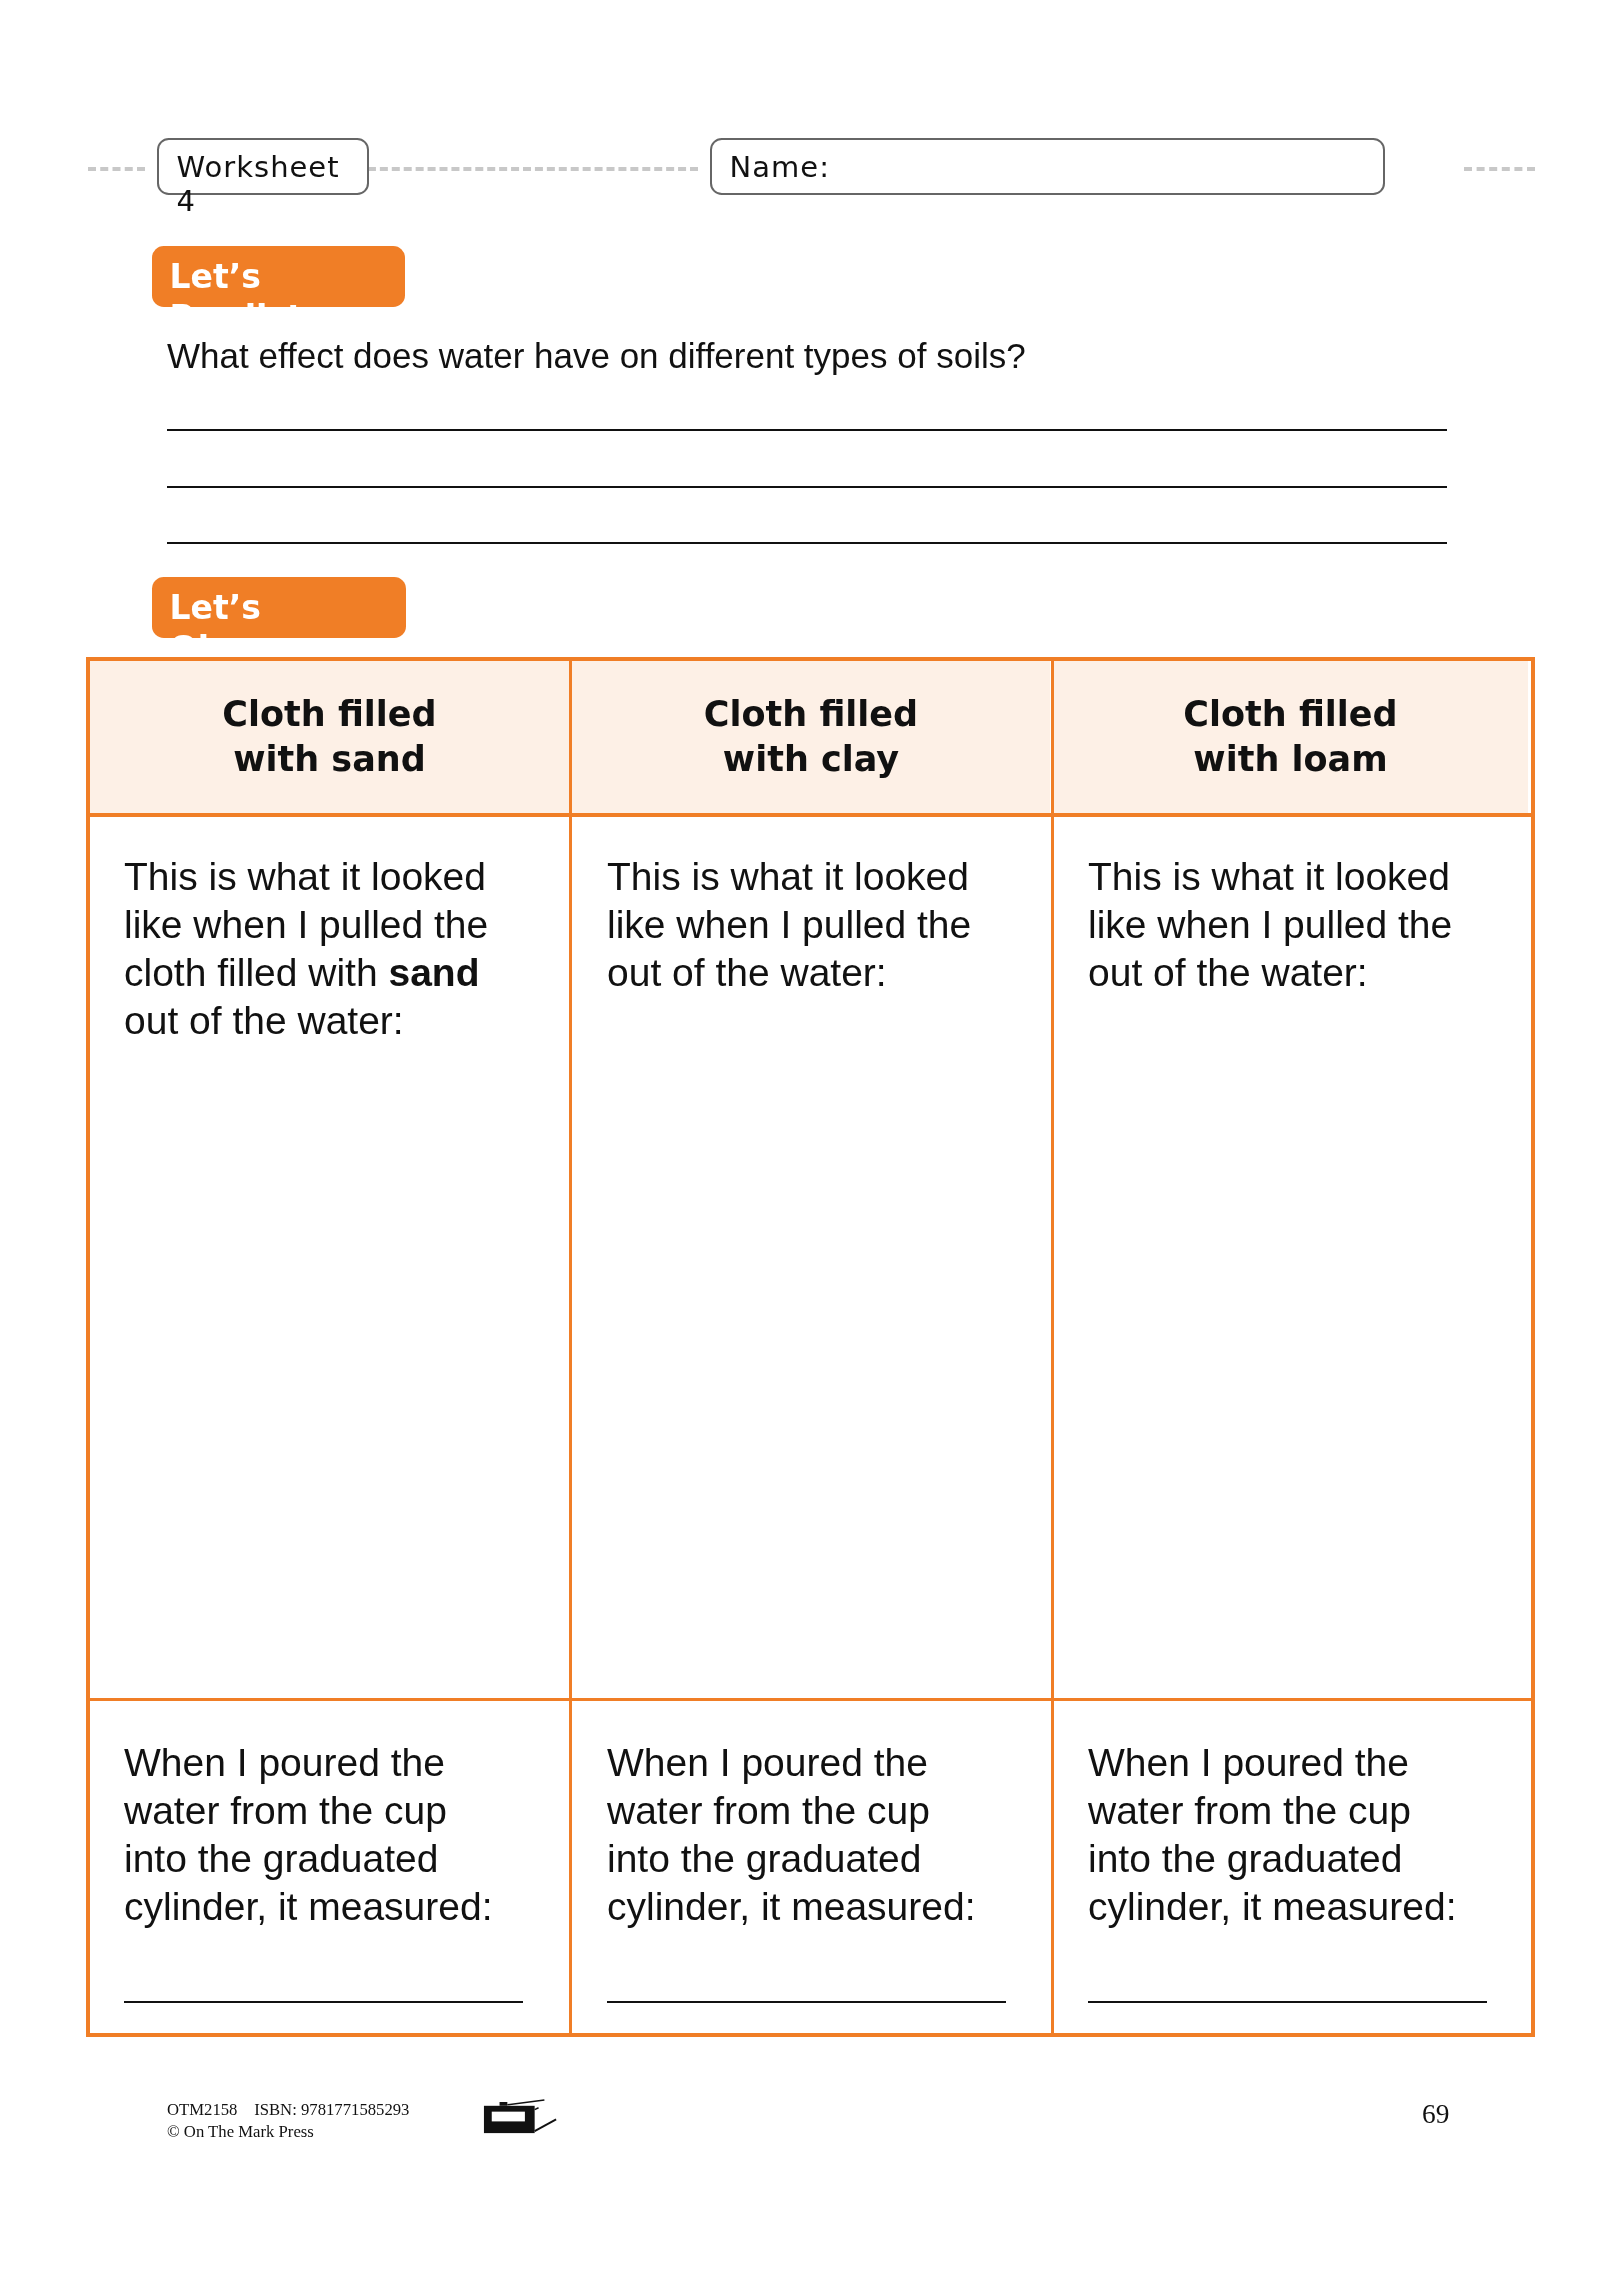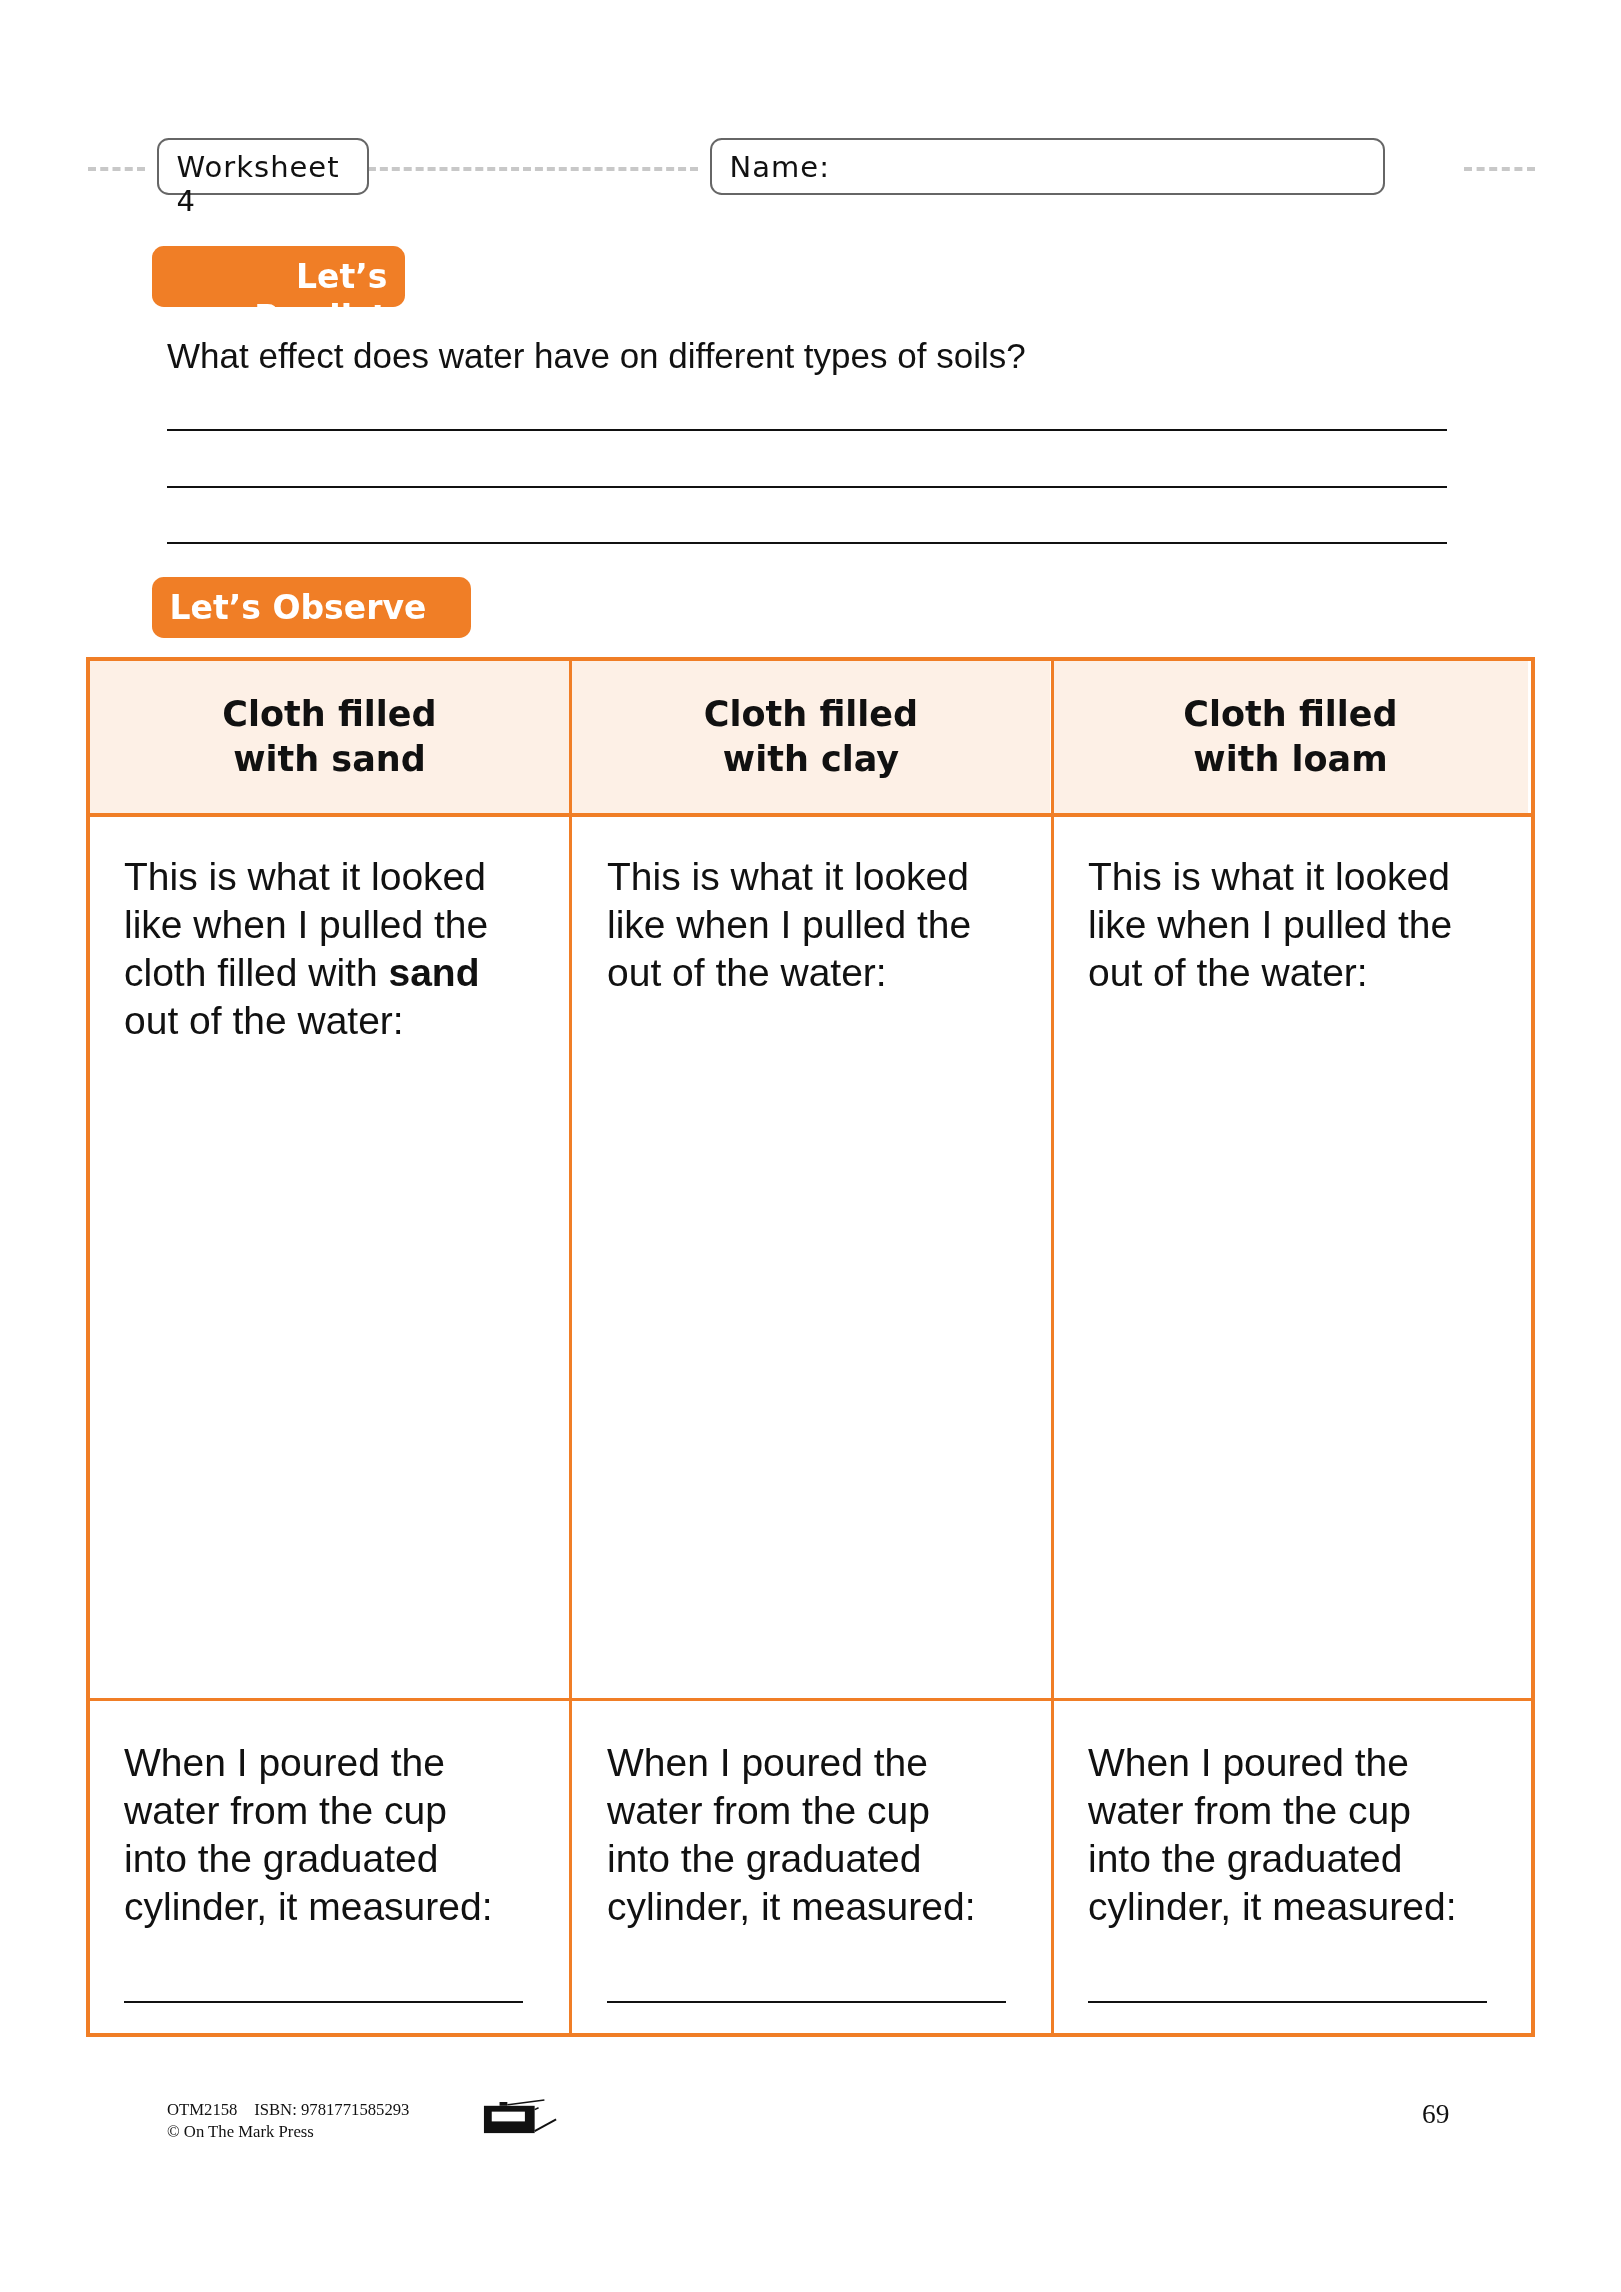--- a/index.html
+++ b/index.html
@@ -44,31 +44,31 @@
 
 <div class="tag-box" style="left:145px;width:212px;">
   <span class="tag-label">Worksheet 4</span>
 </div>
 
 <div class="tag-box" style="left:698px;width:675px;">
   <span class="tag-label">Name:</span>
   <span class="abs" style="left:127px;top:9.8px;font-size:29px;"></span>
 </div>
 
-<div class="badge" style="left:152px;top:246px;width:253px;text-align:right;">
+<div class="badge" style="left:152px;top:246px;width:253px;">
   <span>Let’s Predict</span>
 </div>
 
 <div class="question">What effect does water have on different types of soils?</div>
 
 <div class="answer-line" style="top:429px;"></div>
 <div class="answer-line" style="top:486px;"></div>
 <div class="answer-line" style="top:542px;"></div>
 
-<div class="badge" style="left:152px;top:577px;width:319px;">
+<div class="badge" style="left:152px;top:577px;width:254px;">
   <span>Let’s Observe</span>
 </div>
 
 <div class="table">
 
   <div class="head-cell" style="left:0;width:479px;">
     <div>
       <div>Cloth filled</div>
       <div>with sand</div>
     </div>

